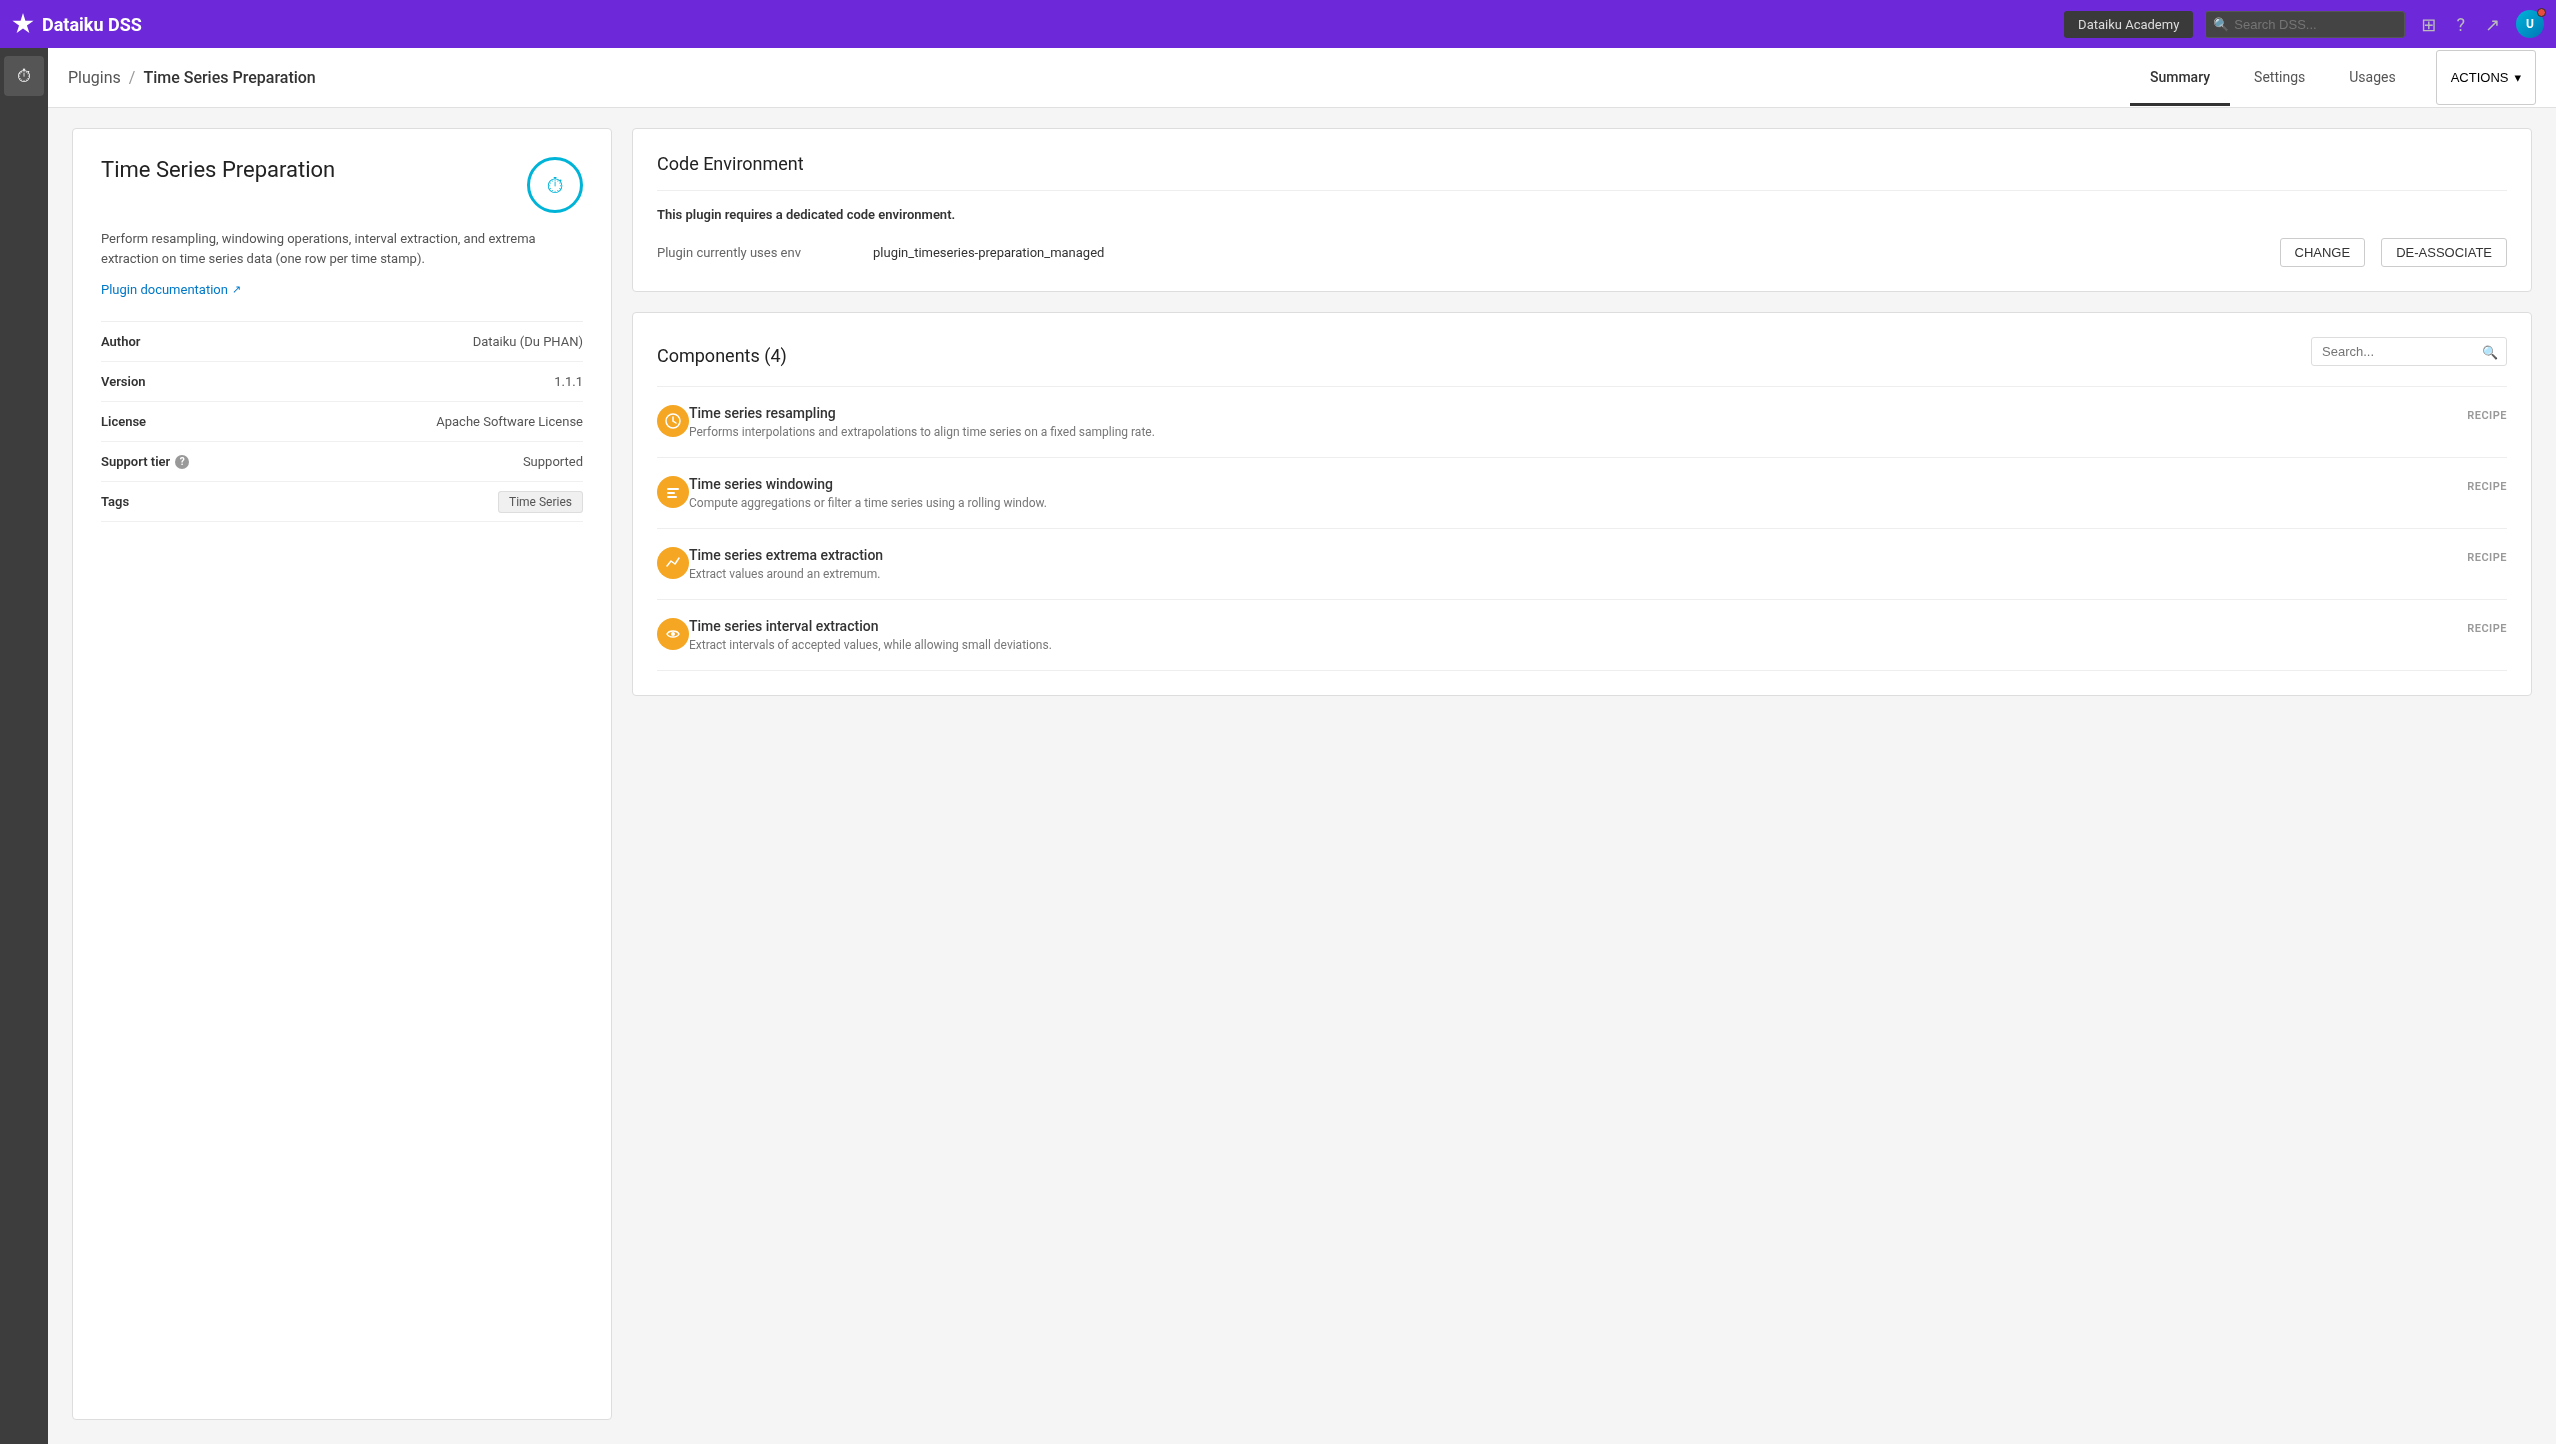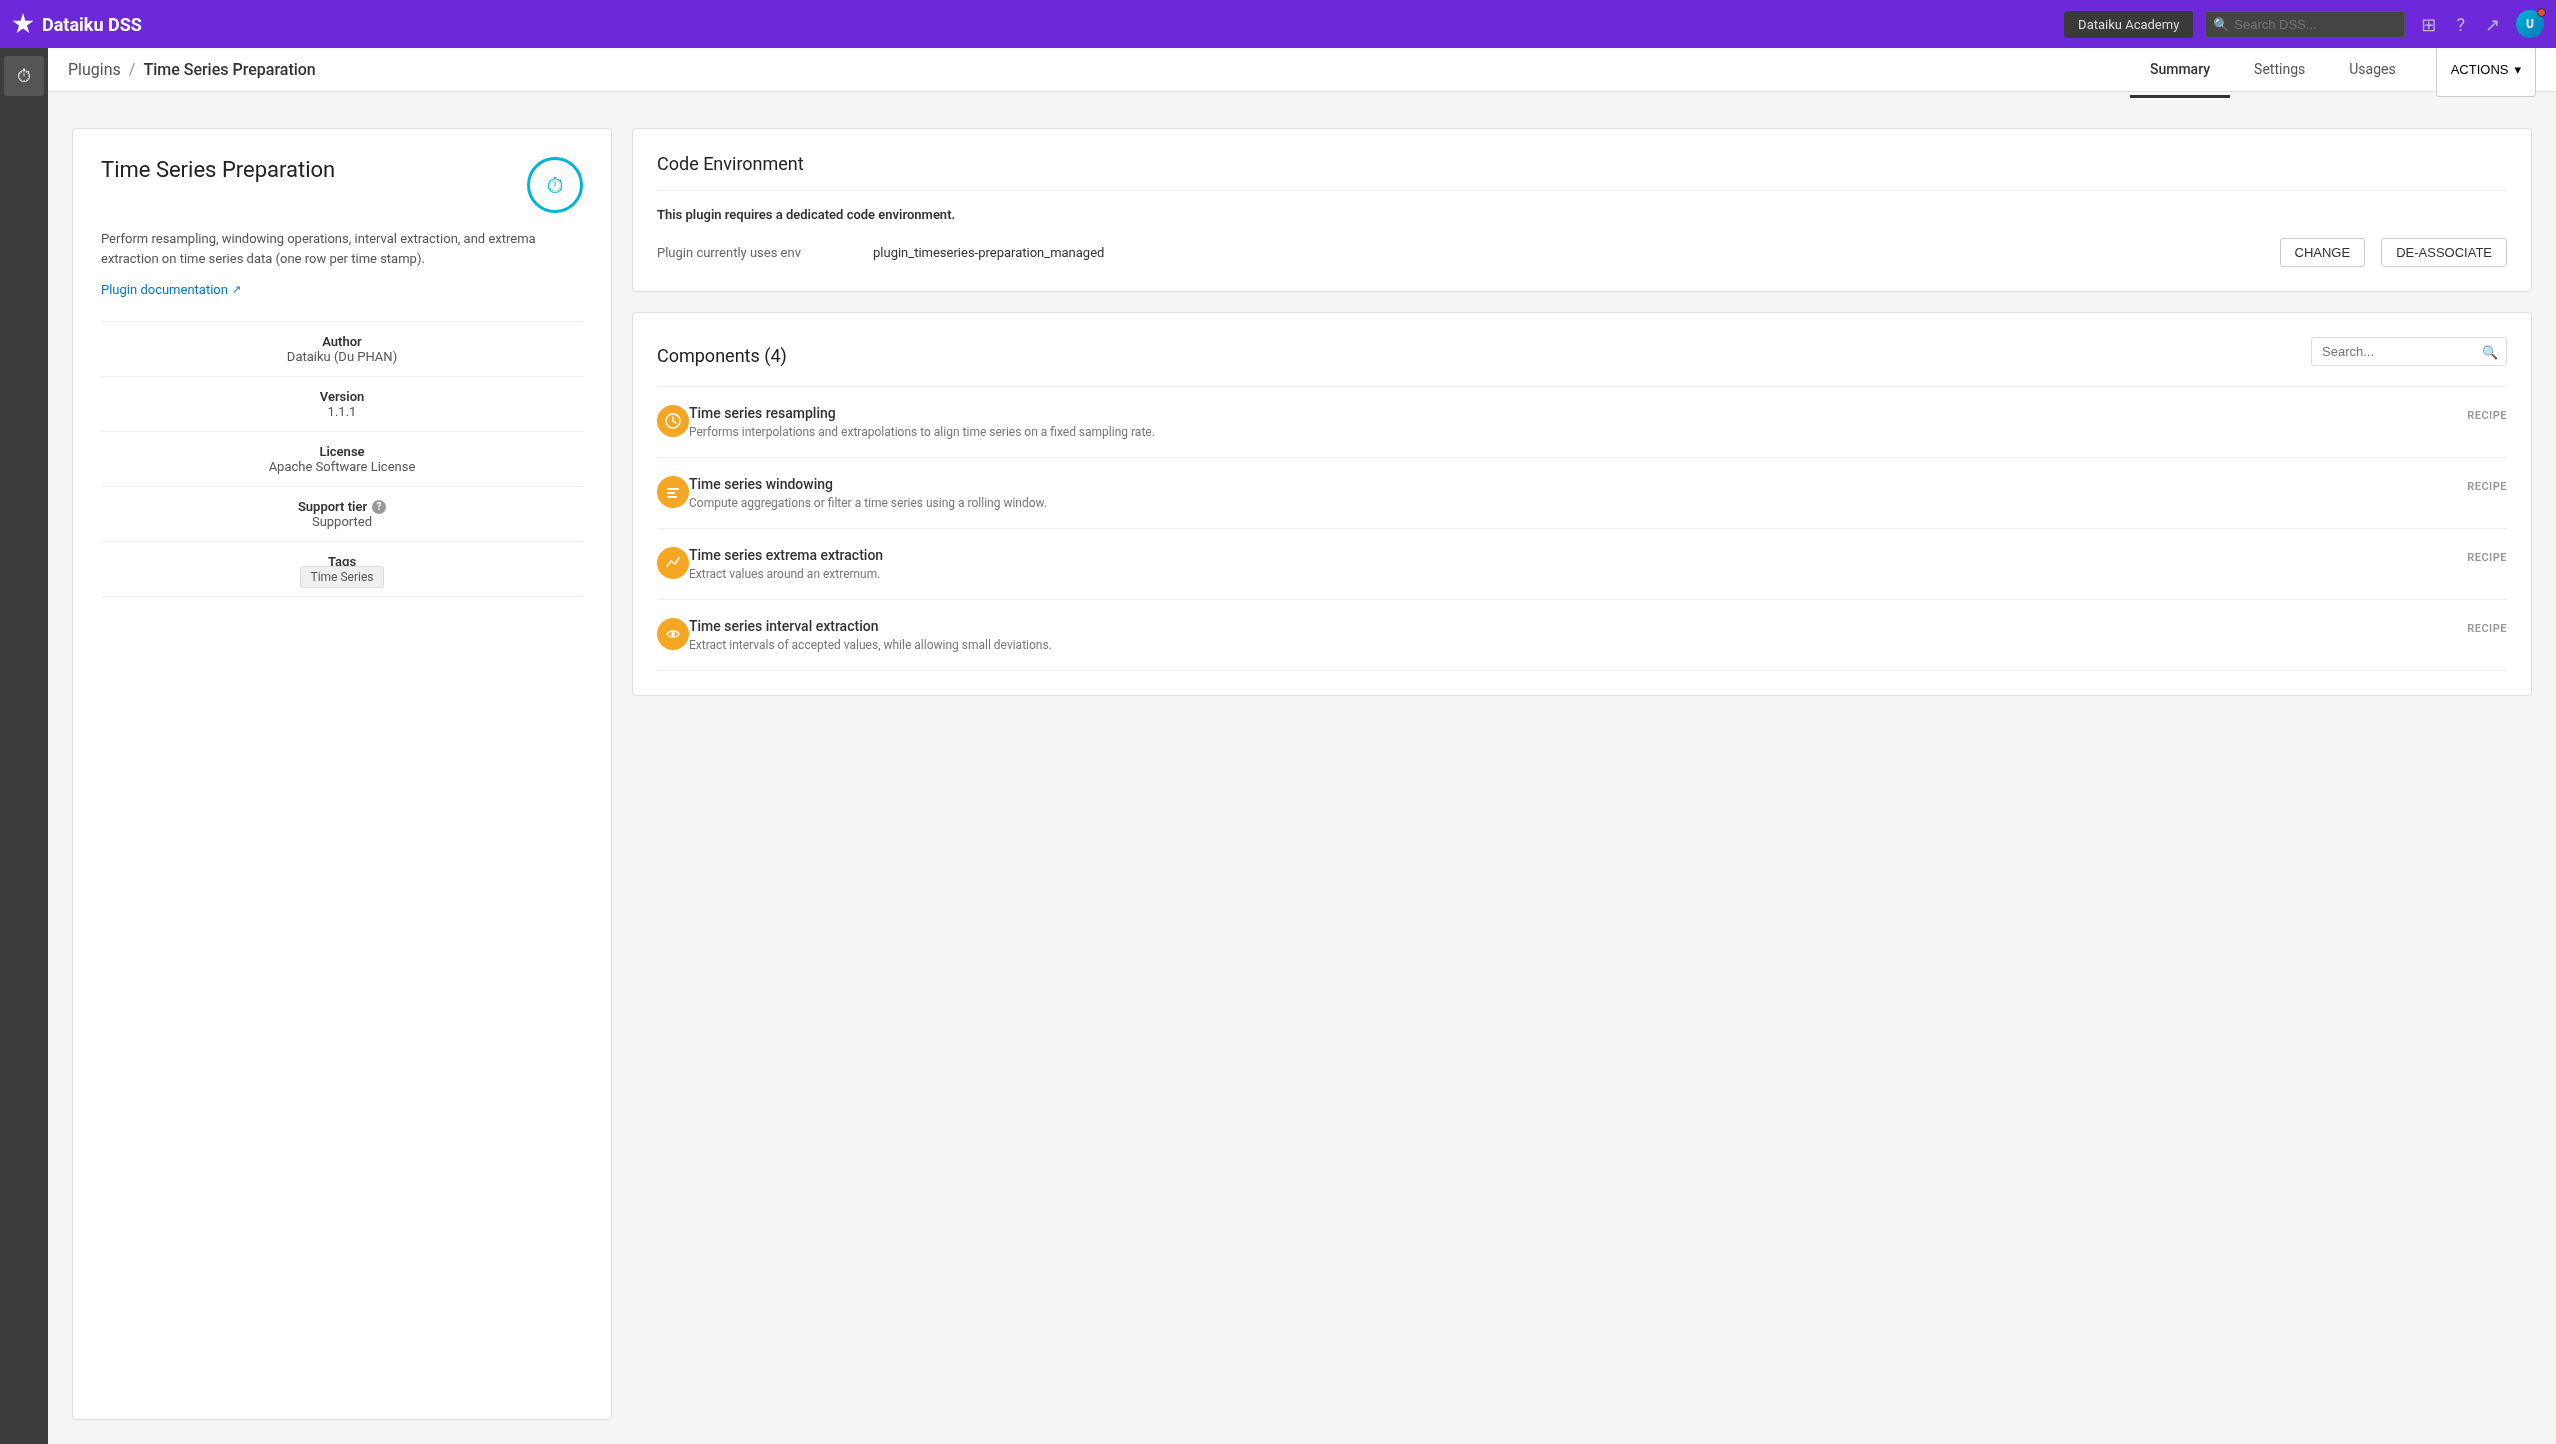--- a/index.html
+++ b/index.html
@@ -75,21 +75,21 @@
       top: -2px; right: -2px;
       width: 9px; height: 9px;
       background: #e74c3c;
       border-radius: 50%;
       border: 1px solid #2d2d2d;
     }
 
     
     .page-header {
       background: white;
-      height: 44px;
+      height: 60px;
       display: flex;
       align-items: center;
       padding: 0 20px;
       border-bottom: 1px solid #e0e0e0;
       position: fixed;
       top: 48px; left: 48px; right: 0;
       z-index: 99;
     }
     .breadcrumb {
       display: flex;
@@ -215,21 +215,20 @@
     }
     .plugin-meta {
       border-top: 1px solid #eee;
     }
     .meta-row {
       display: flex;
       align-items: center;
       justify-content: space-between;
       padding: 12px 0;
       border-bottom: 1px solid #f0f0f0;
-      flex-direction: column;
     }
     .meta-label {
       font-weight: 600;
       font-size: 13px;
       color: #333;
       display: flex;
       align-items: center;
       gap: 5px;
     }
     .meta-value {

